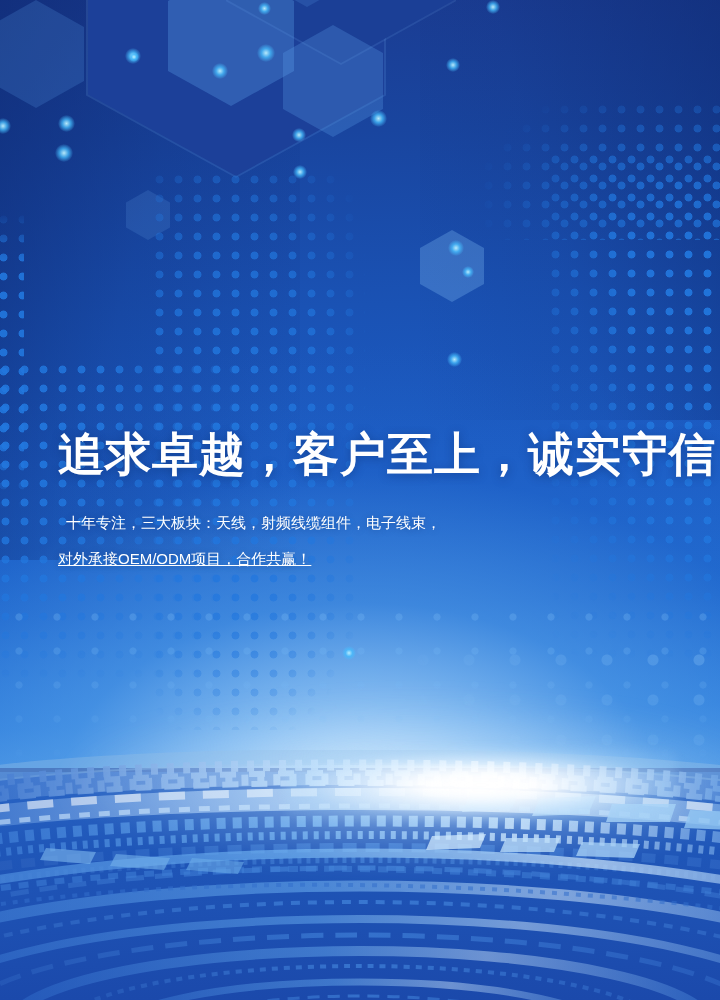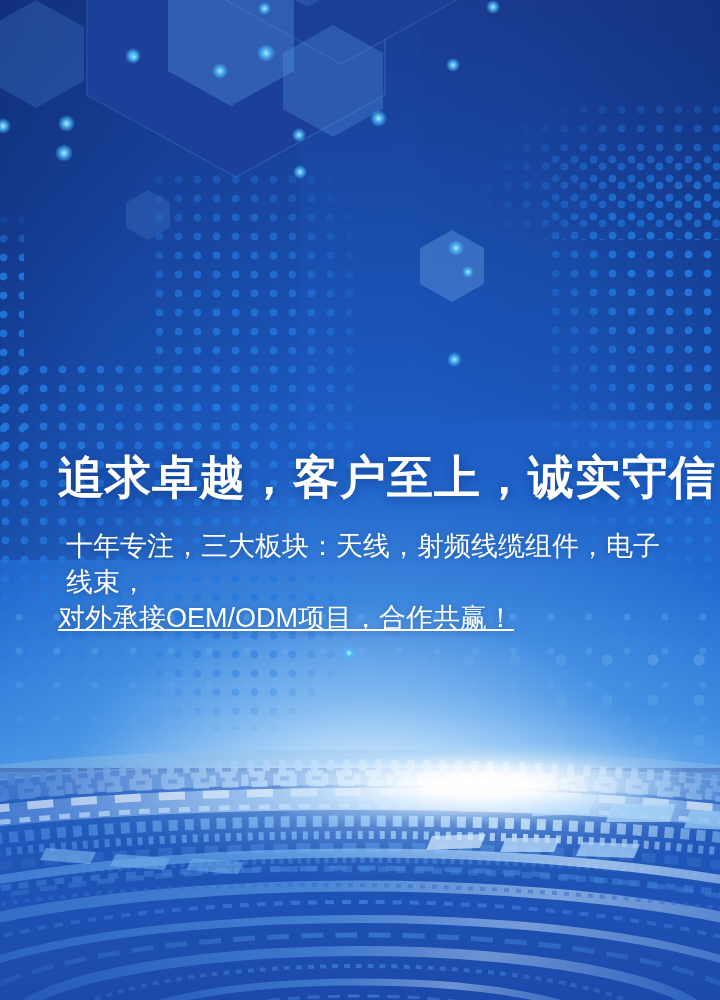--- a/index.html
+++ b/index.html
@@ -178,38 +178,38 @@
     width: 720px; height: 170px;
     transform: translateX(-60px);
     background: radial-gradient(ellipse at center, rgba(255,255,255,0.55) 0%, rgba(205,233,255,0.30) 35%, rgba(170,215,250,0) 70%);
     filter: blur(14px);
     pointer-events: none;
   }
 
   
   .copy {
     position: absolute;
-    left: 0; top: 448px;
+    left: 0; top: 425px;
     width: 720px;
     padding: 0 44px 0 58px;
     color: #ffffff;
   }
   .headline {
     margin: 0;
     font-size: 46px;
     line-height: 58px;
     font-weight: 700;
     letter-spacing: 1px;
     color: #ffffff;
     text-shadow: 0 2px 10px rgba(8,36,95,0.40);
     white-space: nowrap;
   }
   .subcopy {
     margin: 22px 0 0 0;
-    font-size: 27px;
+    font-size: 15px;
     line-height: 36px;
     font-weight: 400;
     color: #ffffff;
     text-shadow: 0 1px 6px rgba(8,36,95,0.35);
   }
   .subcopy .l1 { display: block; padding-left: 8px; }
   .subcopy .l2 { display: block; text-decoration: underline; }
 </style>
 </head>
 <body>

